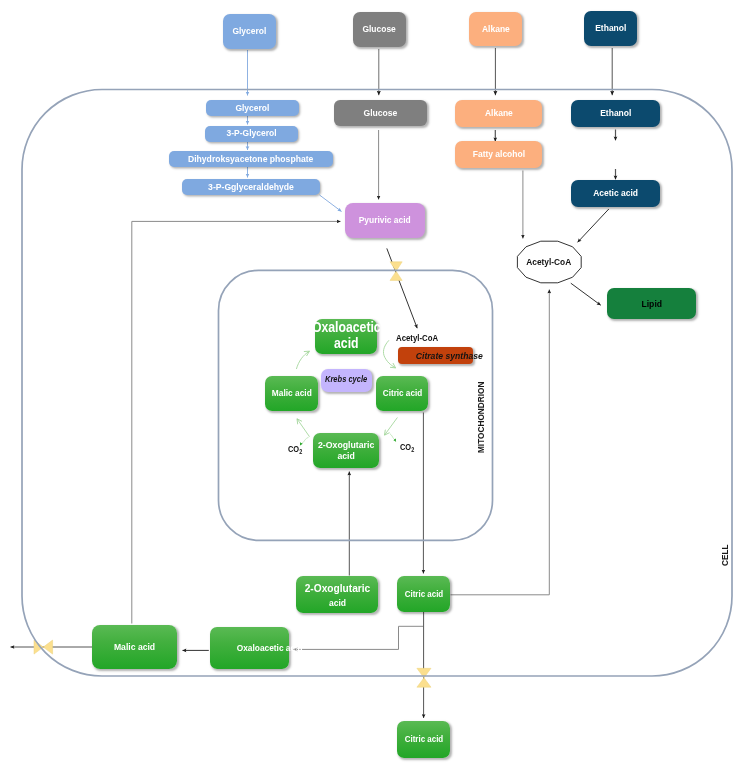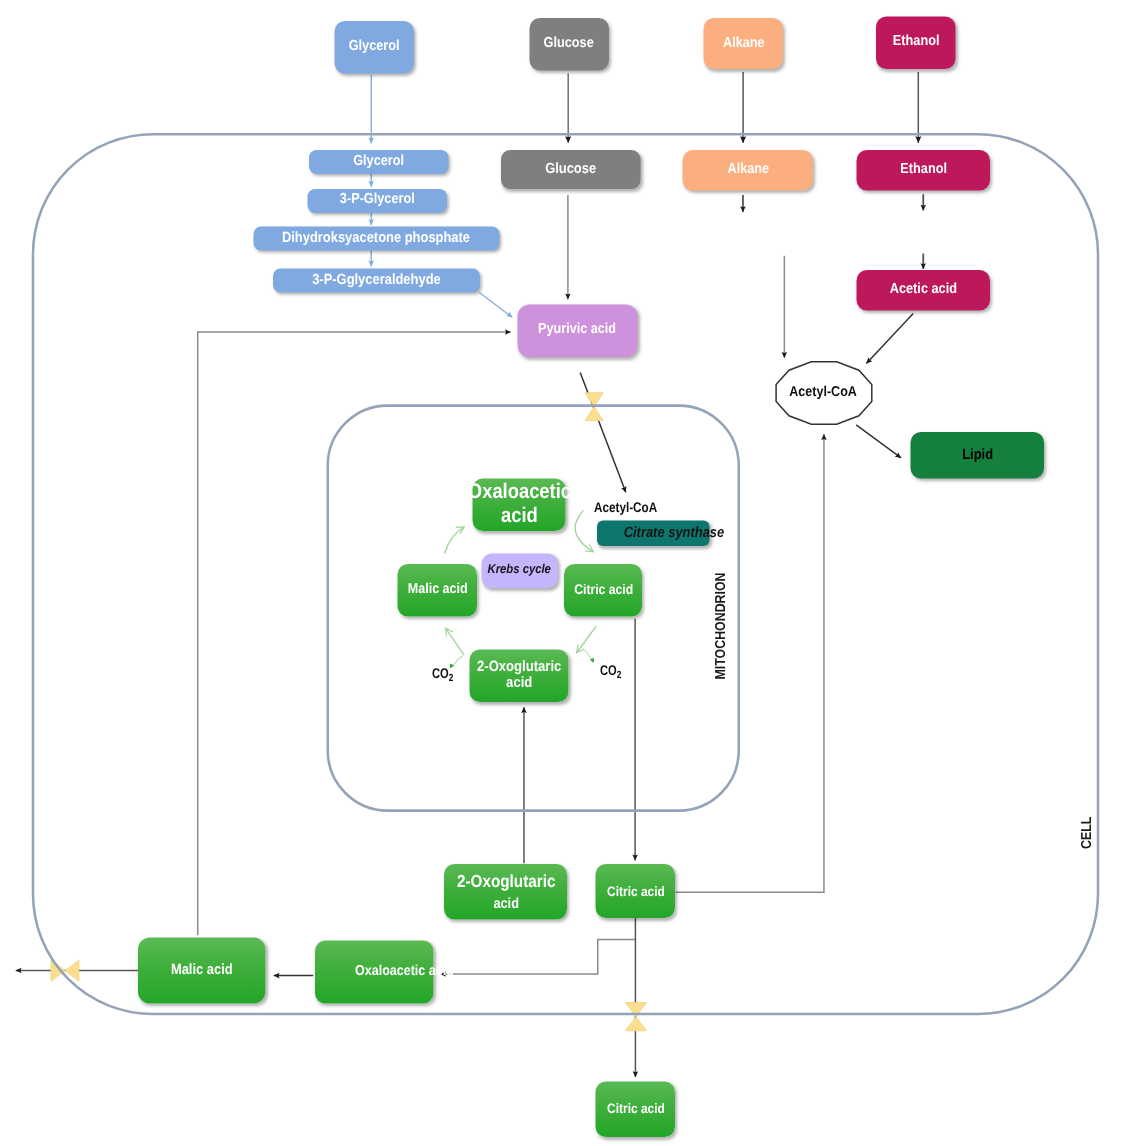--- a/index.html
+++ b/index.html
@@ -20,25 +20,25 @@
                 transform-origin:left center;}
   .vtext{position:absolute;color:#1a1a1a;font-weight:bold;white-space:nowrap;
          transform-origin:left bottom;transform:rotate(-90deg);}
   .vtext > span{display:inline-block;transform:scaleX(var(--sx,0.875));
                 transform-origin:left center;}
 
   .sh{box-shadow:1.2px 1.4px 2.2px rgba(0,0,0,0.30);}
   .blue{background:#7FA9E0;}
   .gray{background:#7F7F7F;}
   .orange{background:#FCAF7E;}
-  .pink{background:#be185d;}
+  .pink{background:#0c4a6e;}
   .purple{background:#CE92DD;}
   .green{background:linear-gradient(180deg,#5ABA54 0%,#43B03F 38%,#22A627 100%);}
   .peach{background:#c4b5fd;color:#141414;}
-  .ylab{background:#0f766e;color:#141414;padding-left:28px;}
+  .ylab{background:#c2410c;color:#141414;padding-left:28px;}
   .lipid{background:#15803d;color:#000000;}
   sub{vertical-align:baseline;position:relative;top:2px;}
 </style>
 </head>
 <body>
 
 <div id="stage">
 
 <svg class="layer" viewBox="0 0 749 764">
   <defs>
@@ -168,20 +168,23 @@
     </div>
 
 <div class="node purple sh" style="left:345px;top:203px;width:80px;height:35px;border-radius:8px;font-size:9.65px;">
   <span>Pyurivic acid</span>
     </div>
 
 <div class="node orange sh" style="left:455px;top:100px;width:87px;height:27px;border-radius:7px;font-size:9.7px;">
   <span>Alkane</span>
     </div>
 
+<div class="node orange sh" style="left:455px;top:141px;width:87px;height:27px;border-radius:7px;font-size:9.7px;">
+  <span>Fatty alcohol</span>
+    </div>
 
 <div class="node pink sh" style="left:571px;top:100px;width:89px;height:27px;border-radius:7px;font-size:9.7px;">
   <span>Ethanol</span>
     </div>
 
 
 <div class="node pink sh" style="left:571px;top:179.5px;width:89px;height:27px;border-radius:7px;font-size:9.7px;">
   <span>Acetic acid</span>
     </div>
 

